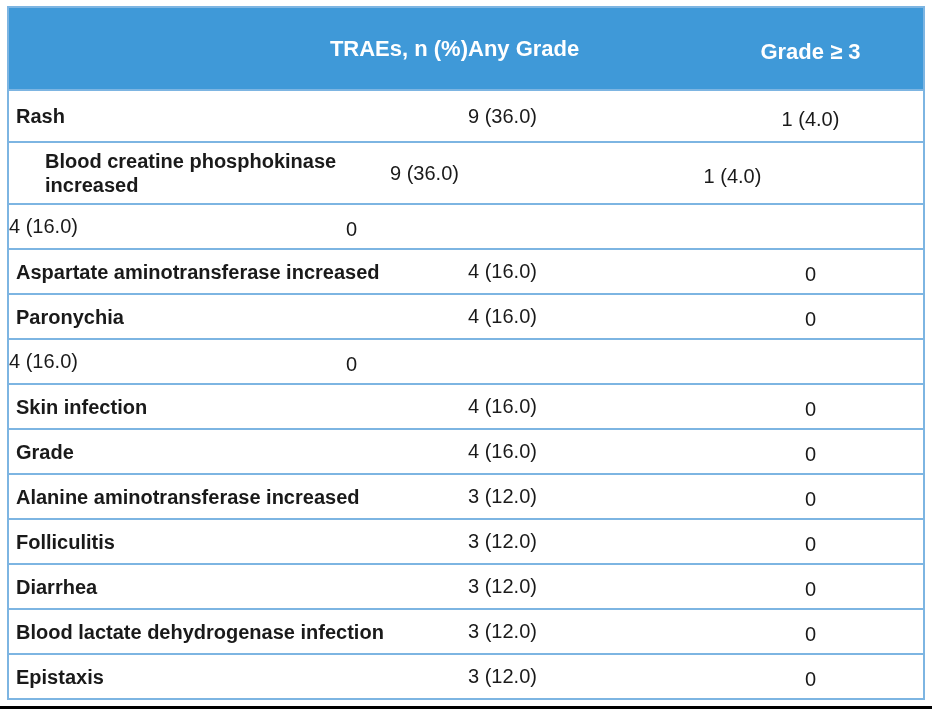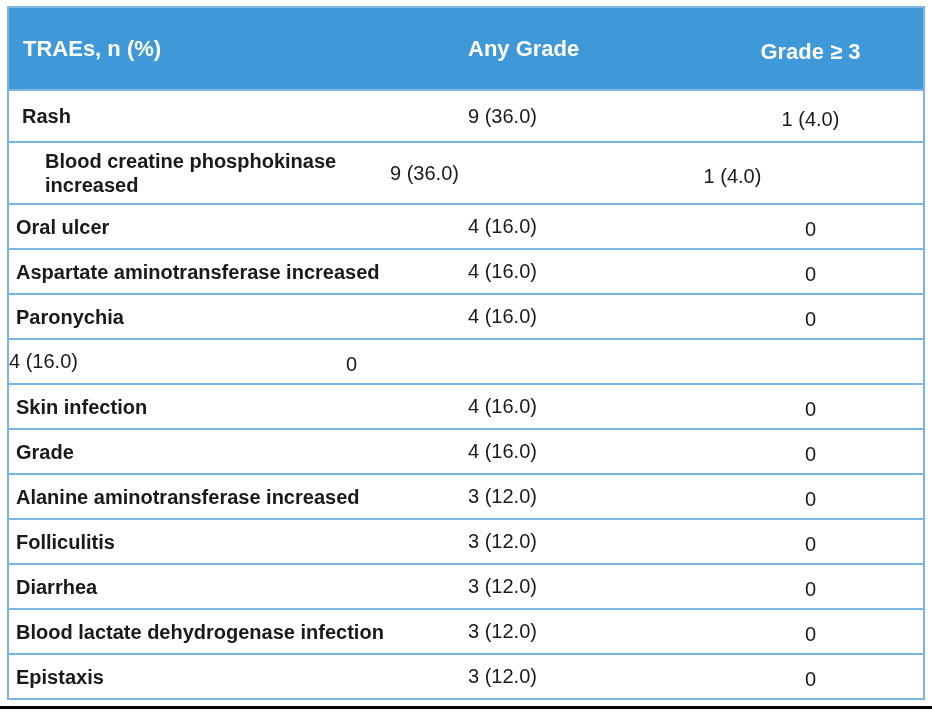--- a/index.html
+++ b/index.html
@@ -19,27 +19,27 @@
     border:2px solid var(--border);box-sizing:border-box;background:#FFFFFF;
   }
   .thead{
     display:flex;align-items:center;height:81px;
     background:var(--header-bg);color:var(--header-text);
     font-weight:bold;font-size:22px;
   }
   .c1{flex:1;min-width:0;}
   .c2{width:230px;text-align:left;flex:none;}
   .c3{width:225px;text-align:center;flex:none;margin-top:6px;}
-  .thead .c1{padding-left:14px;}
+  .thead .c1{text-align:right;}
   .row{
     display:flex;align-items:center;height:43px;
     border-top:2px solid var(--border);background:#FFFFFF;
     font-size:20px;color:var(--body-text);
   }
-  #rows .row:first-child{height:50px;padding-left:6px;}
+  #rows .row:first-child{height:50px;}
   .row.two-line{height:60px;}
   .row .label{font-weight:bold;padding-left:7px;line-height:1.2;}
   .row.two-line .label{max-width:345px;padding-left:36px;}
   .row .val{font-weight:normal;}
   .bottom-rule{
     position:absolute;left:0;bottom:7px;width:932px;height:3px;
     background:var(--rule);
   }
 </style>
 </head>
@@ -58,21 +58,20 @@
     <div class="c3 val">1 (4.0)</div>
   </div>
 
   <div class="row two-line">
     <div class="c1 label">Blood creatine phosphokinase increased</div>
     <div class="c2 val">9 (36.0)</div>
     <div class="c3 val">1 (4.0)</div>
   </div>
 
   <div class="row">
-    <div class="c1 label">Oral ulcer</div>
     <div class="c2 val">4 (16.0)</div>
     <div class="c3 val">0</div>
   </div>
 
   <div class="row">
     <div class="c1 label">Aspartate aminotransferase increased</div>
     <div class="c2 val">4 (16.0)</div>
     <div class="c3 val">0</div>
   </div>
 

